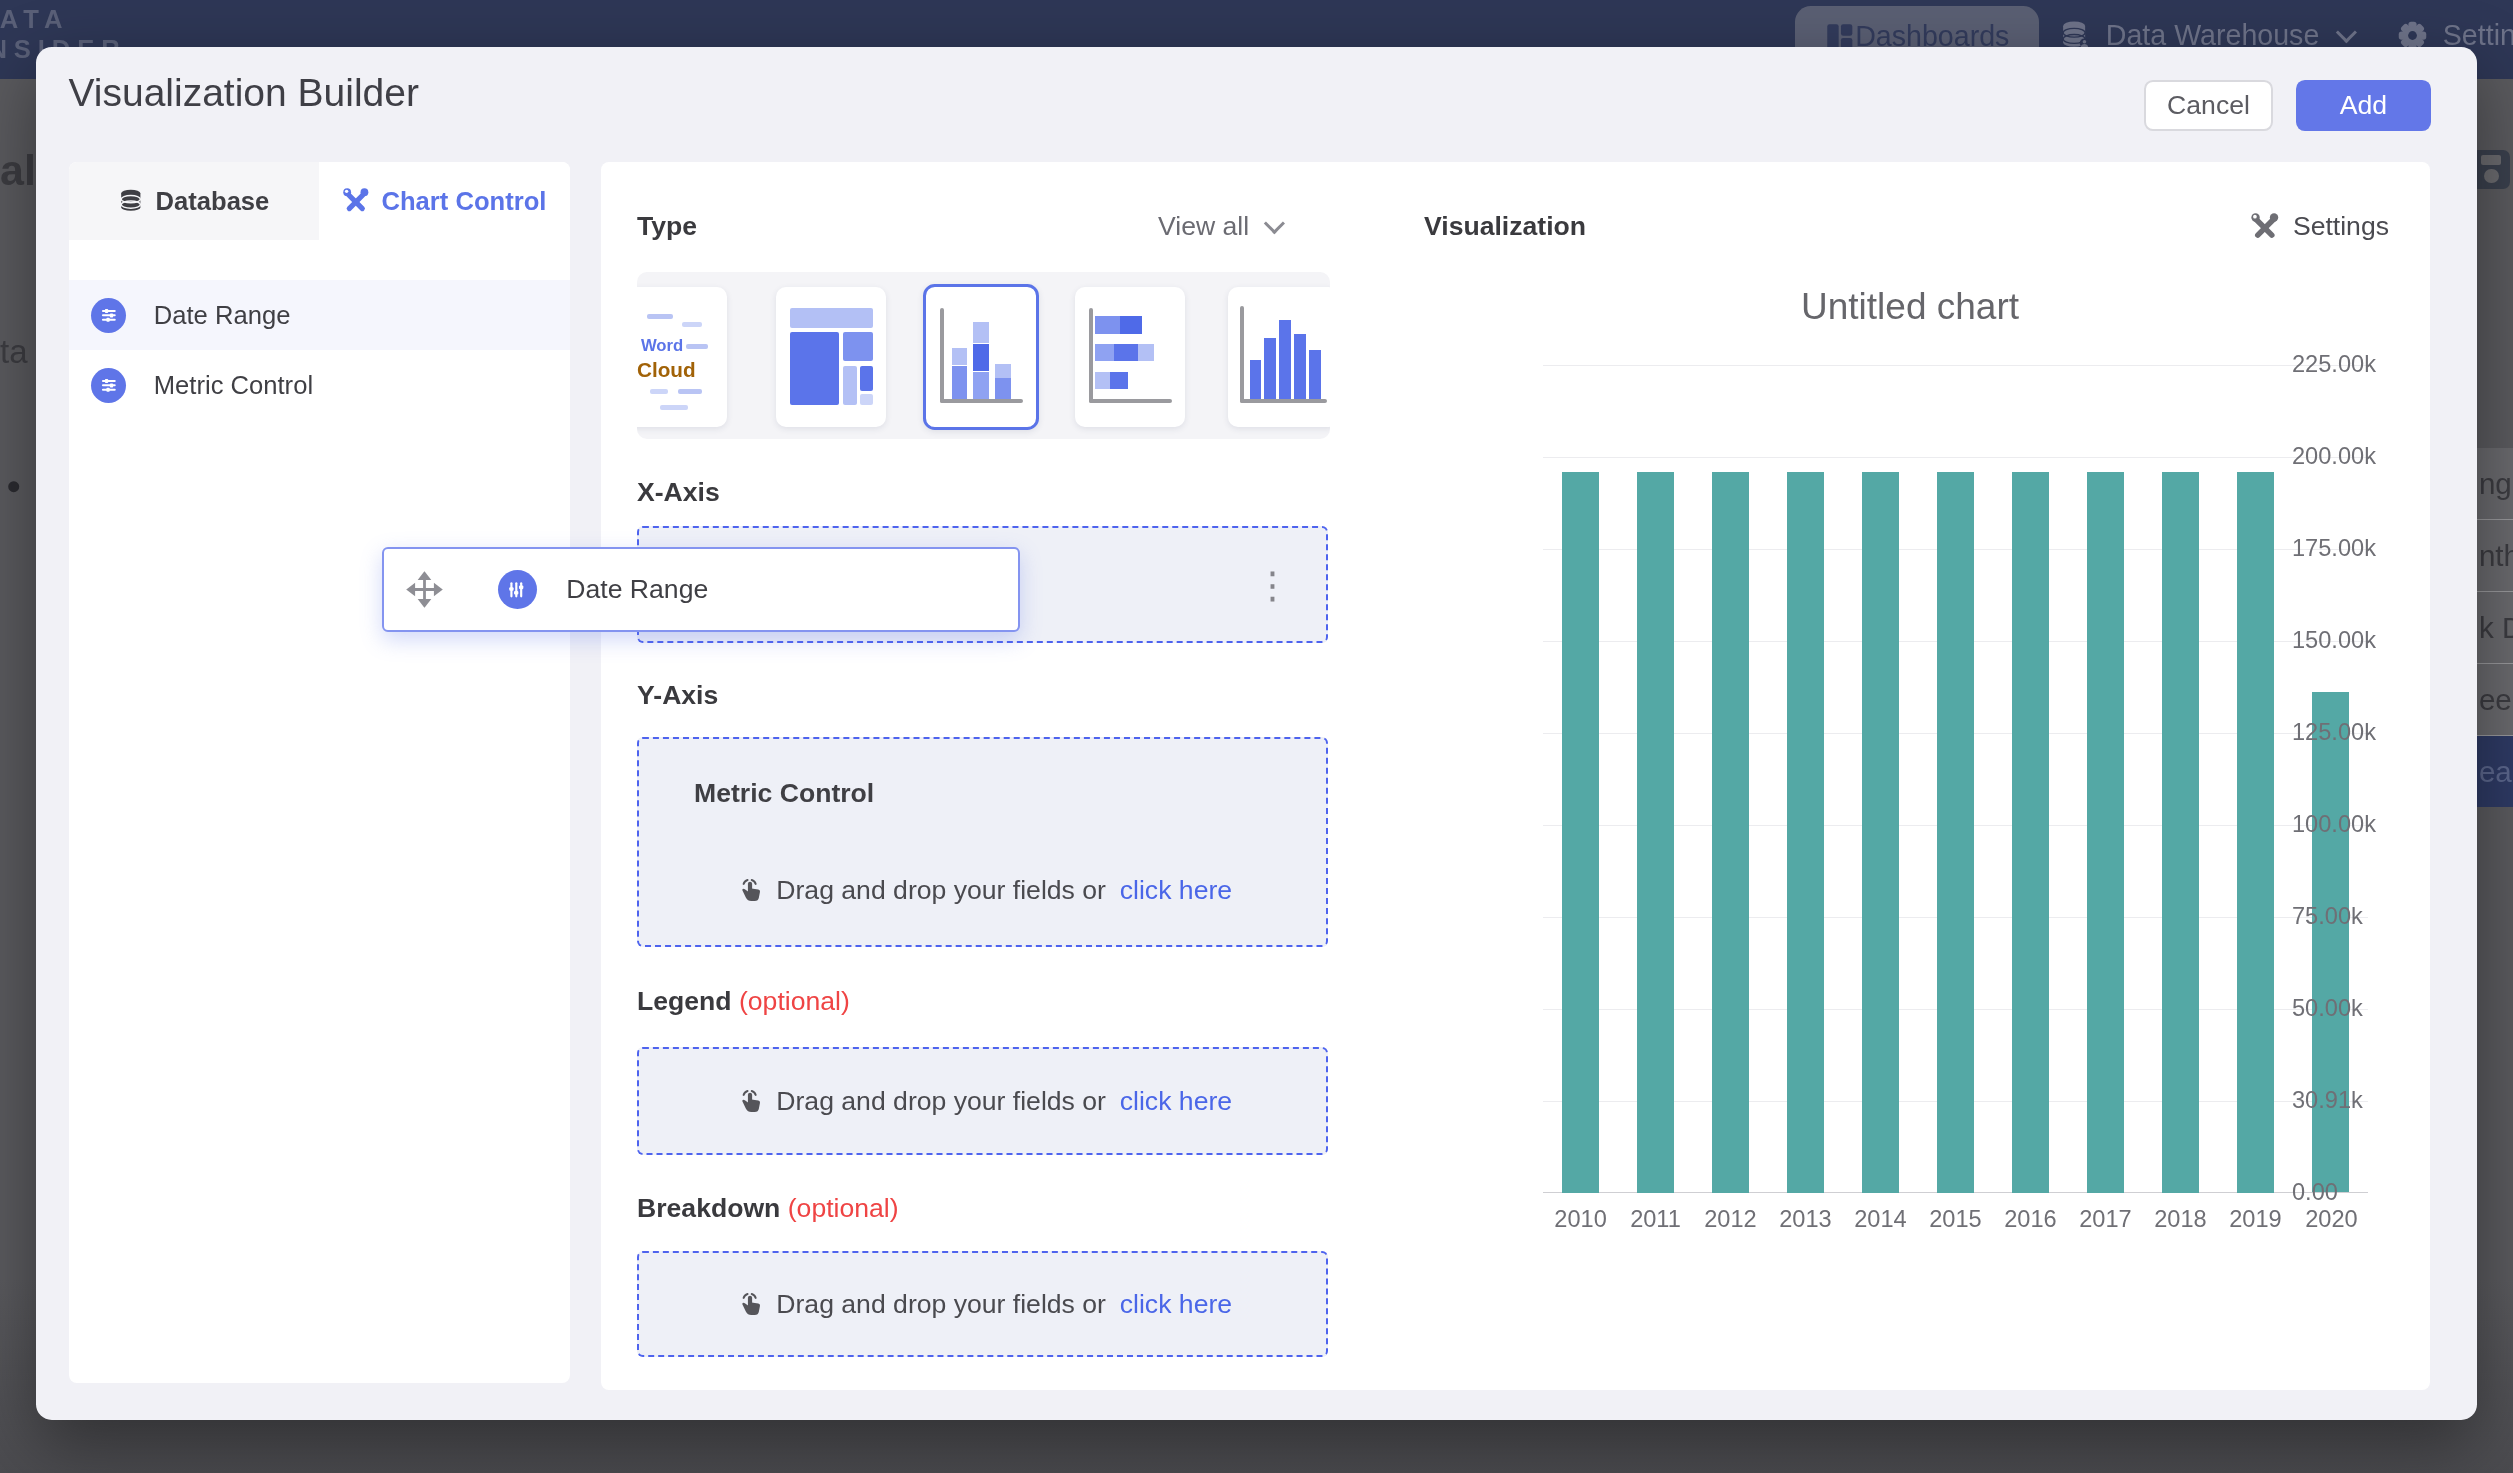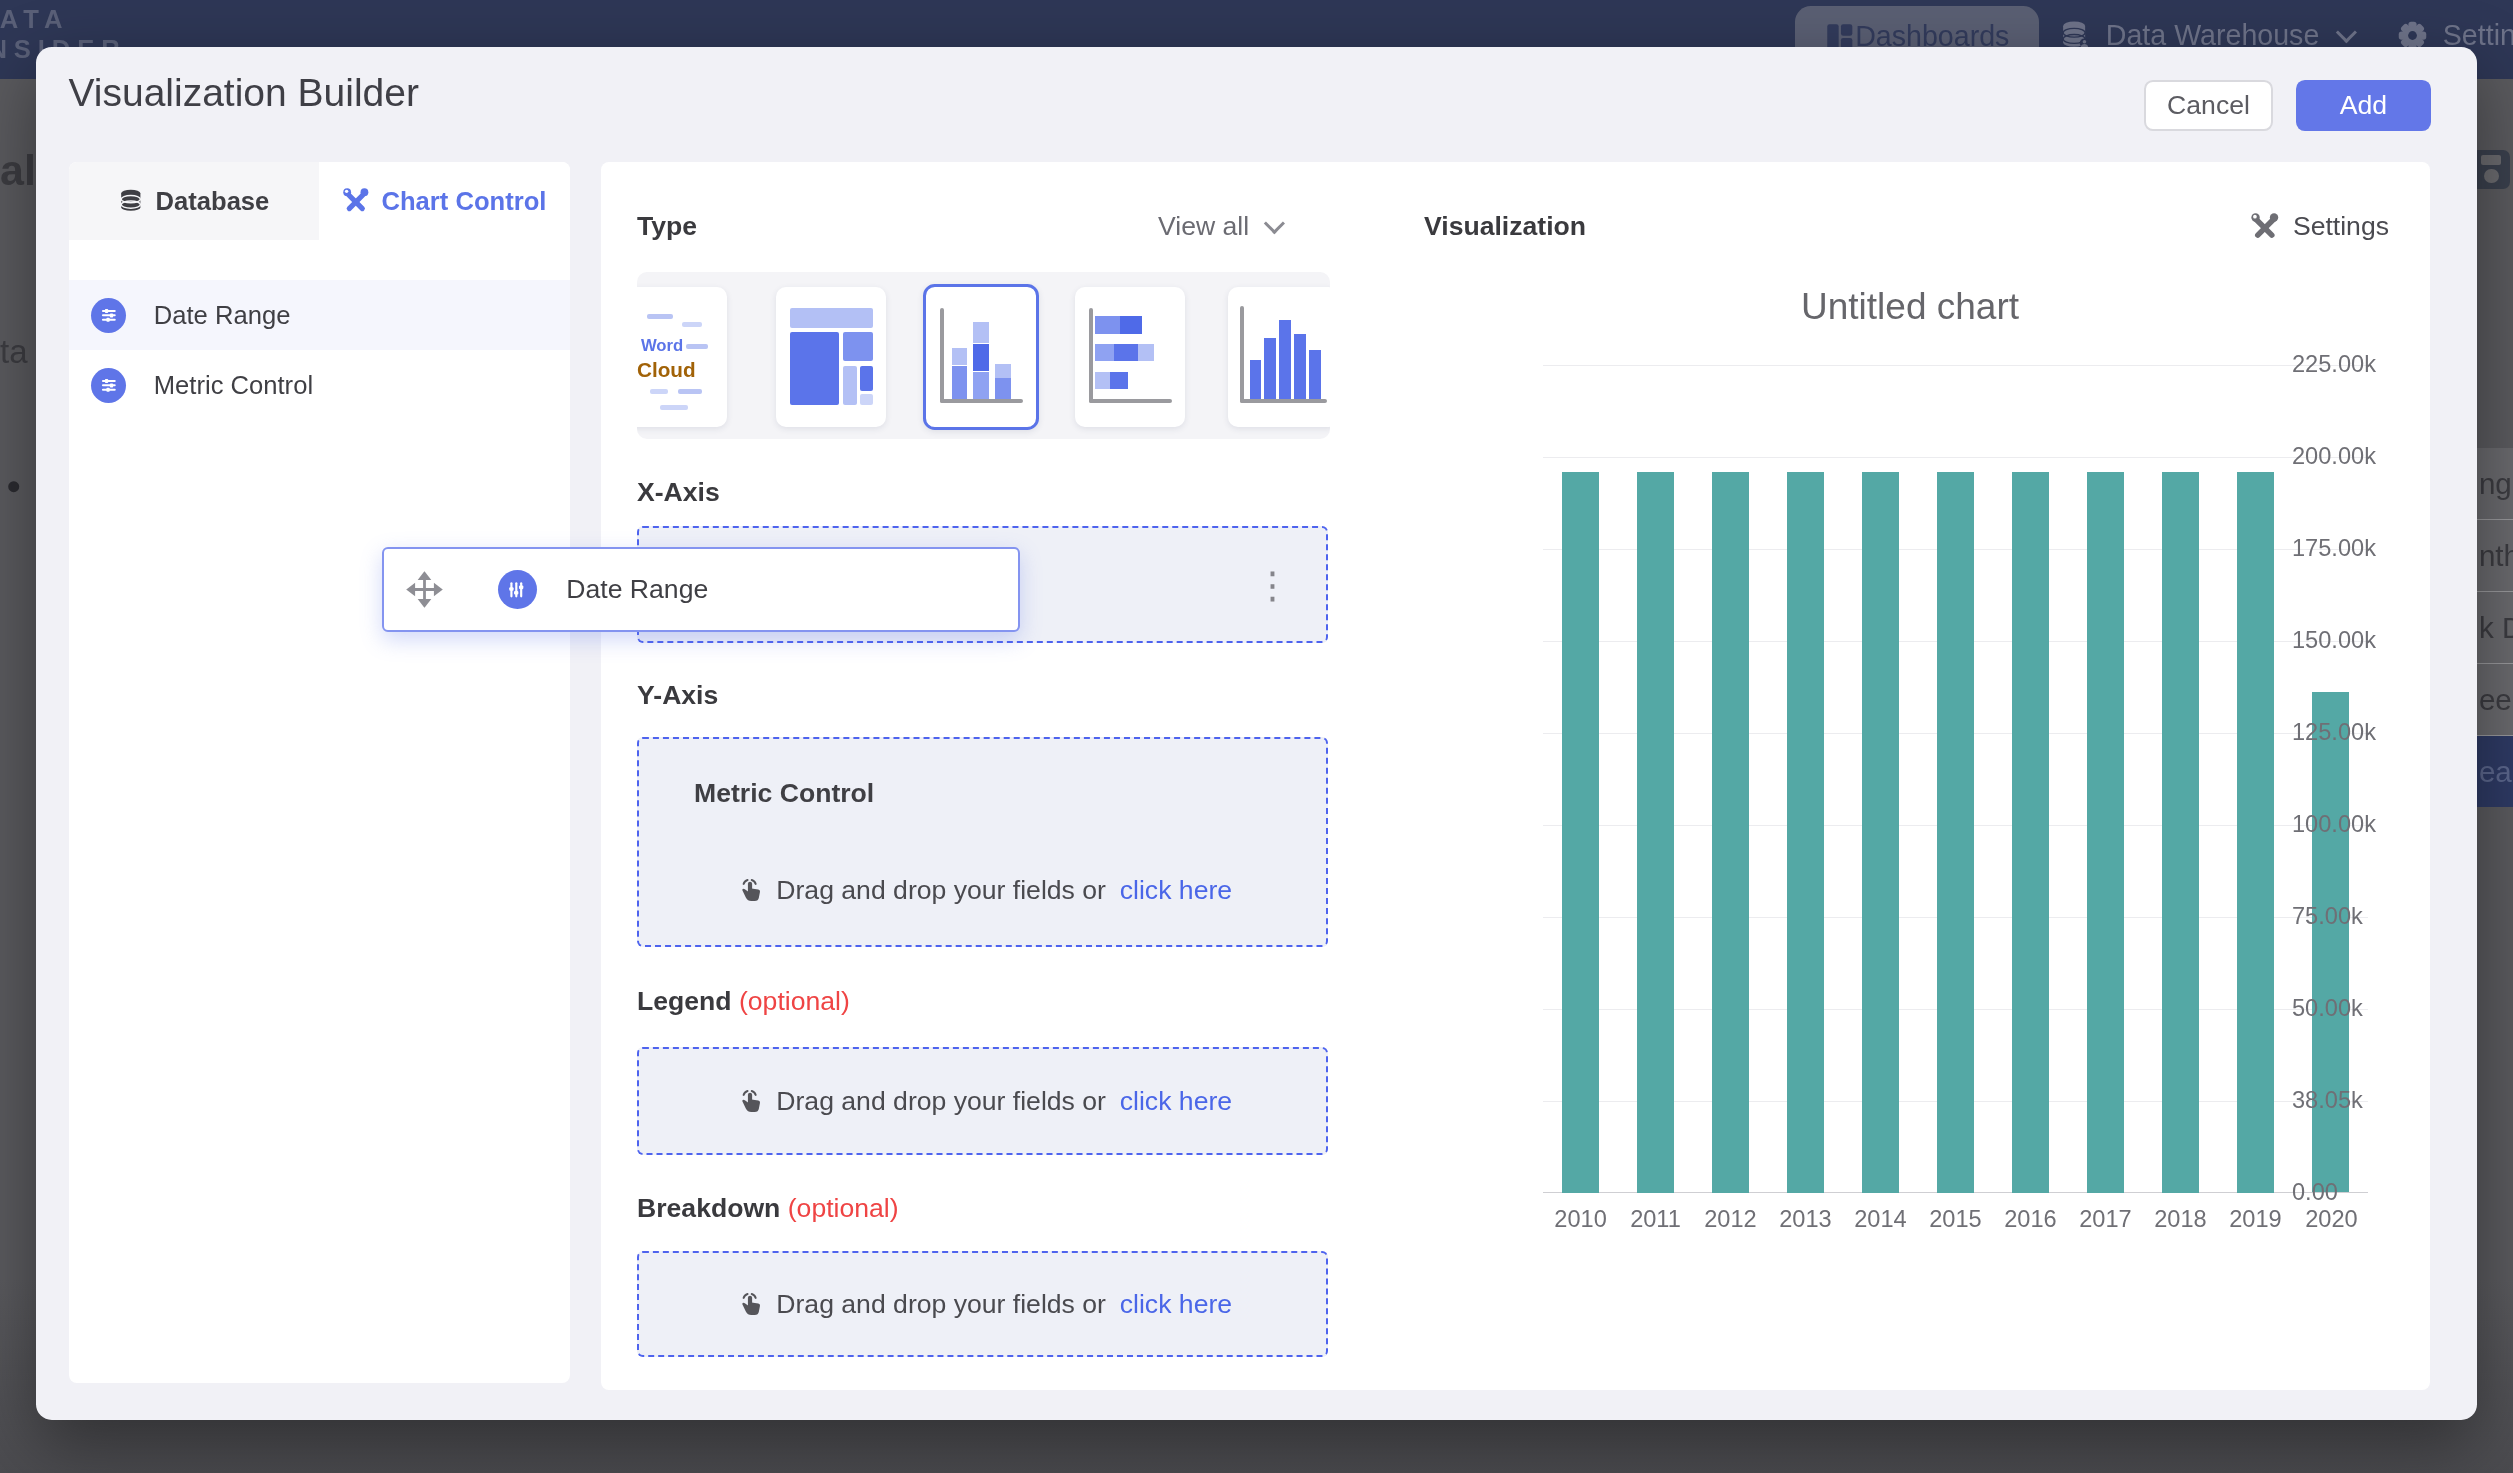--- a/index.html
+++ b/index.html
@@ -420,17 +420,17 @@
         <div class="xlab" style="left: 751px;">2020</div>
       </div>
   <div class="tick" style="top: 189px;">225.00k</div>
       <div class="tick" style="top: 281px;">200.00k</div>
       <div class="tick" style="top: 373px;">175.00k</div>
       <div class="tick" style="top: 465px;">150.00k</div>
       <div class="tick" style="top: 557px;">125.00k</div>
       <div class="tick" style="top: 649px;">100.00k</div>
       <div class="tick" style="top: 741px;">75.00k</div>
       <div class="tick" style="top: 833px;">50.00k</div>
-      <div class="tick" style="top: 925px;">38.05k</div>
+      <div class="tick" style="top: 925px;">30.91k</div>
       <div class="tick" style="top: 1017px;">0.00</div>
     </div>
 </div>
 
 
 </body></html>

